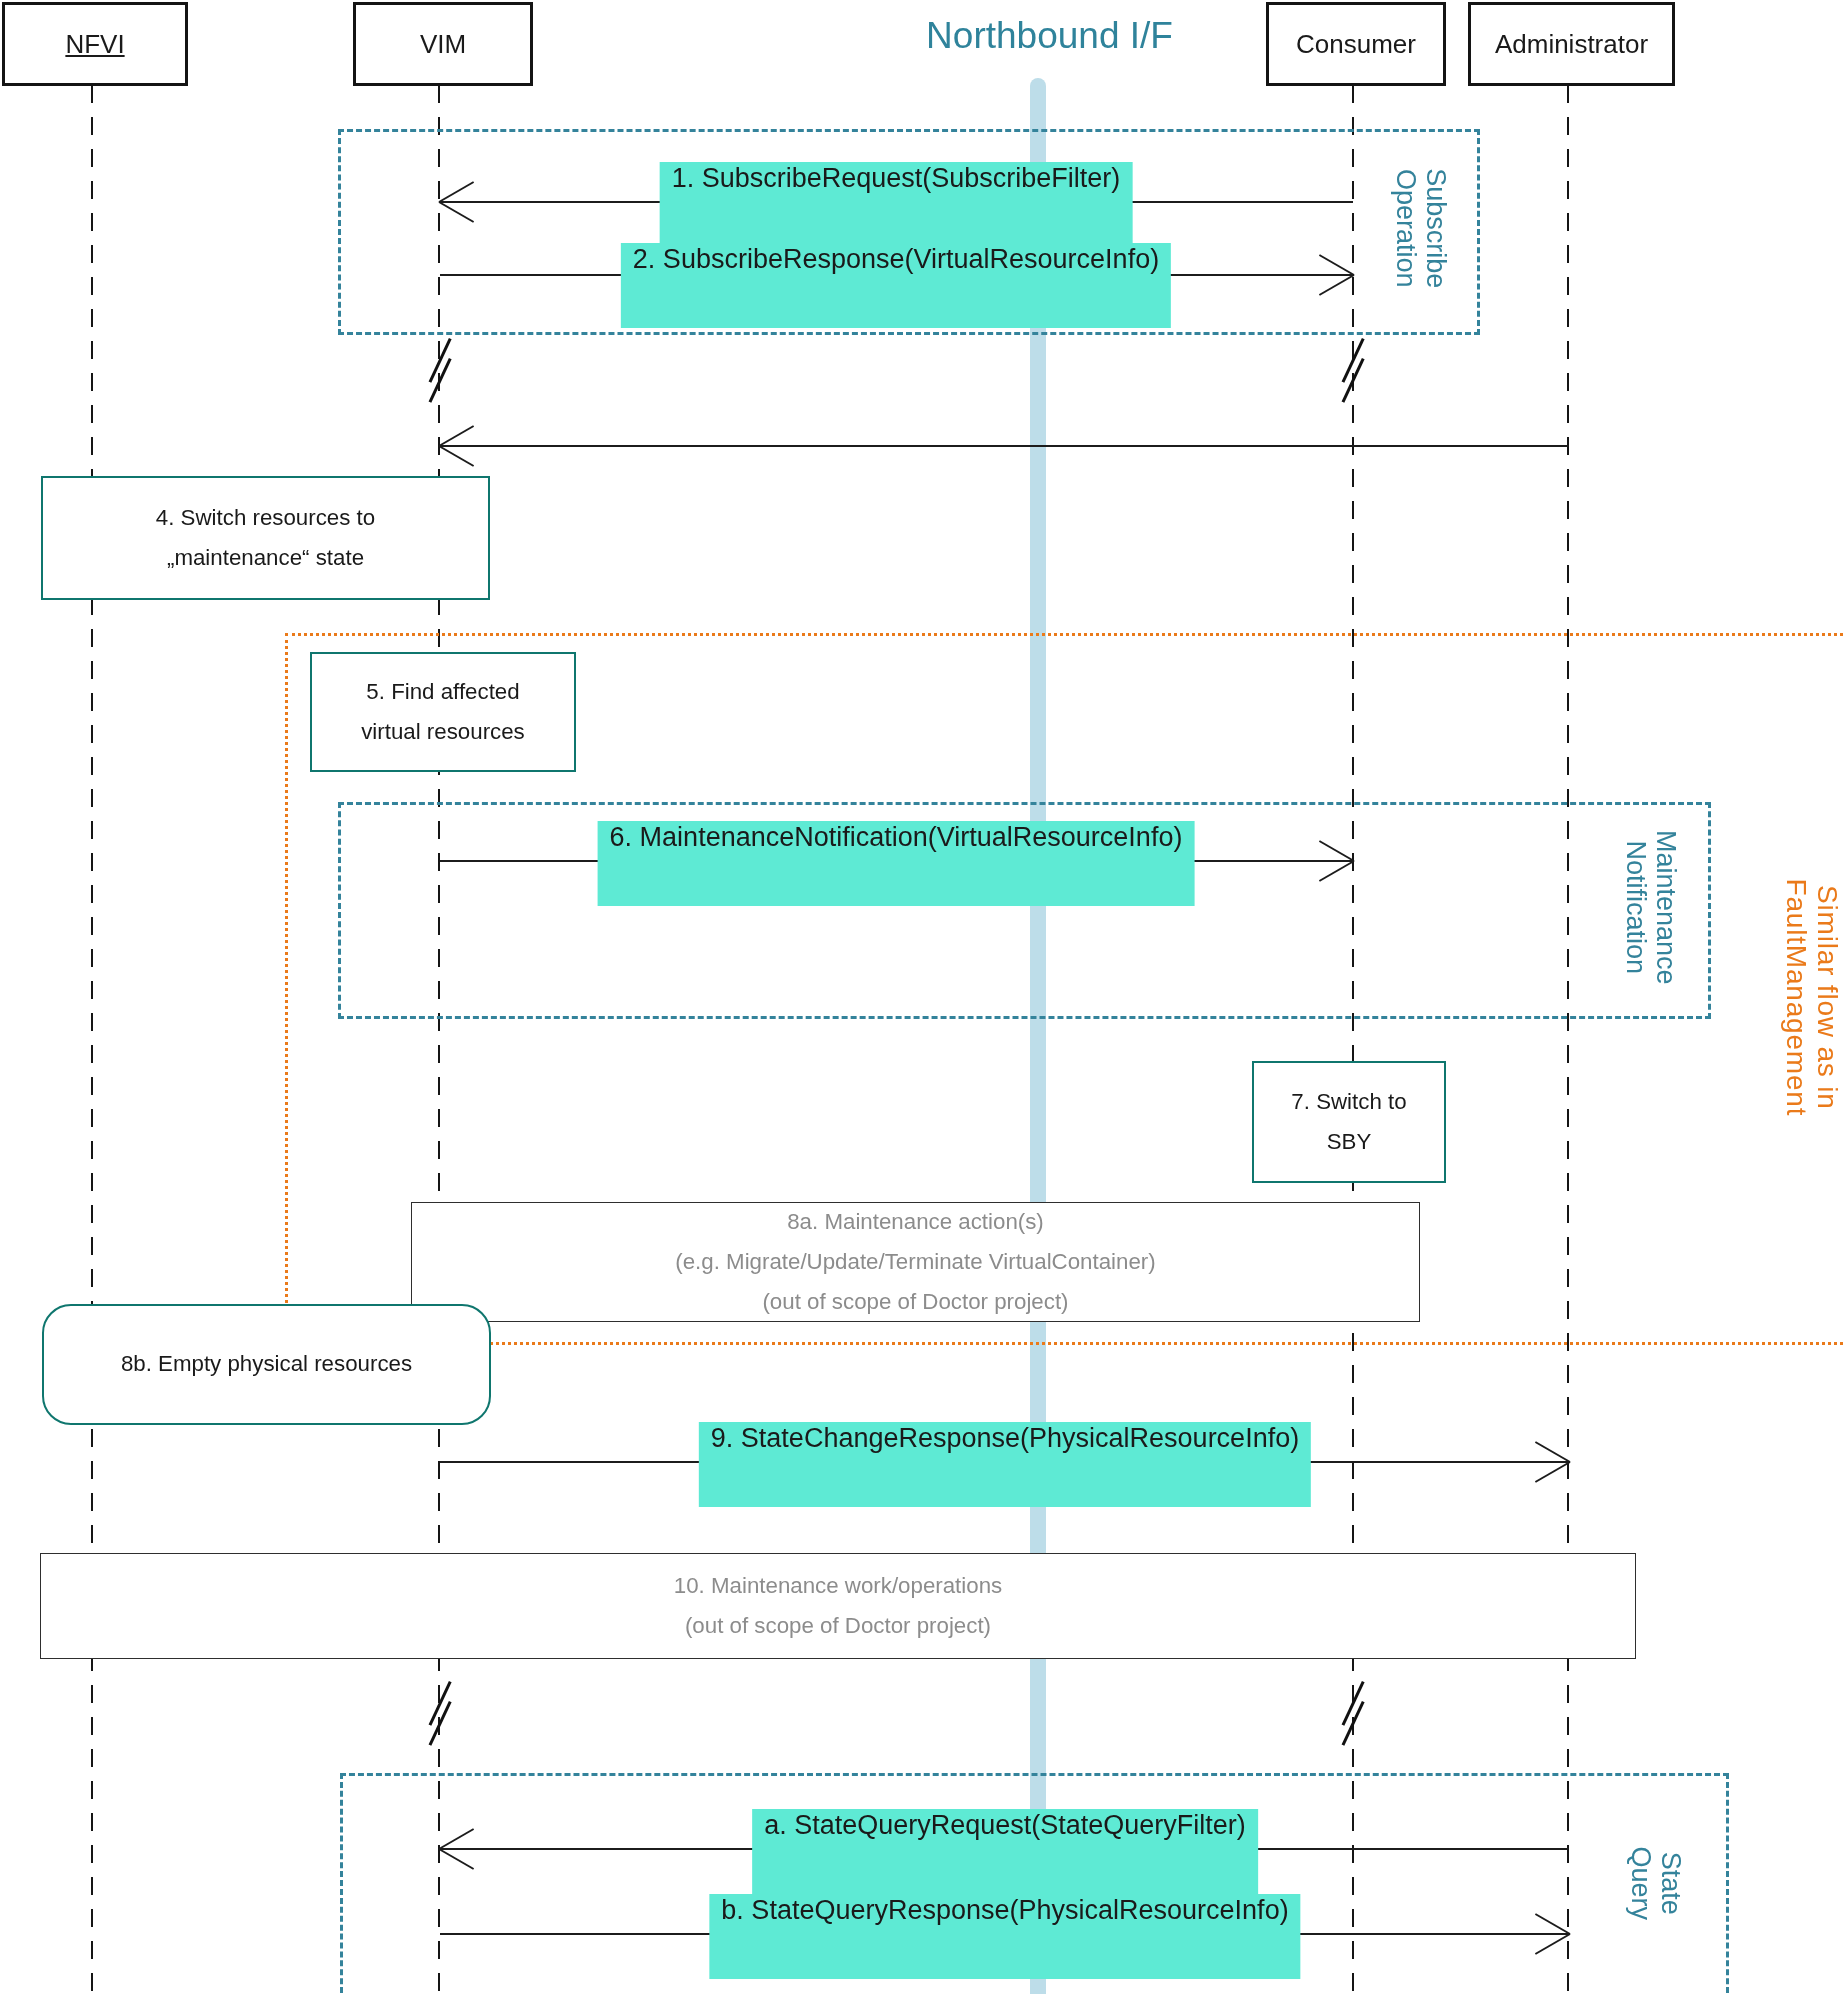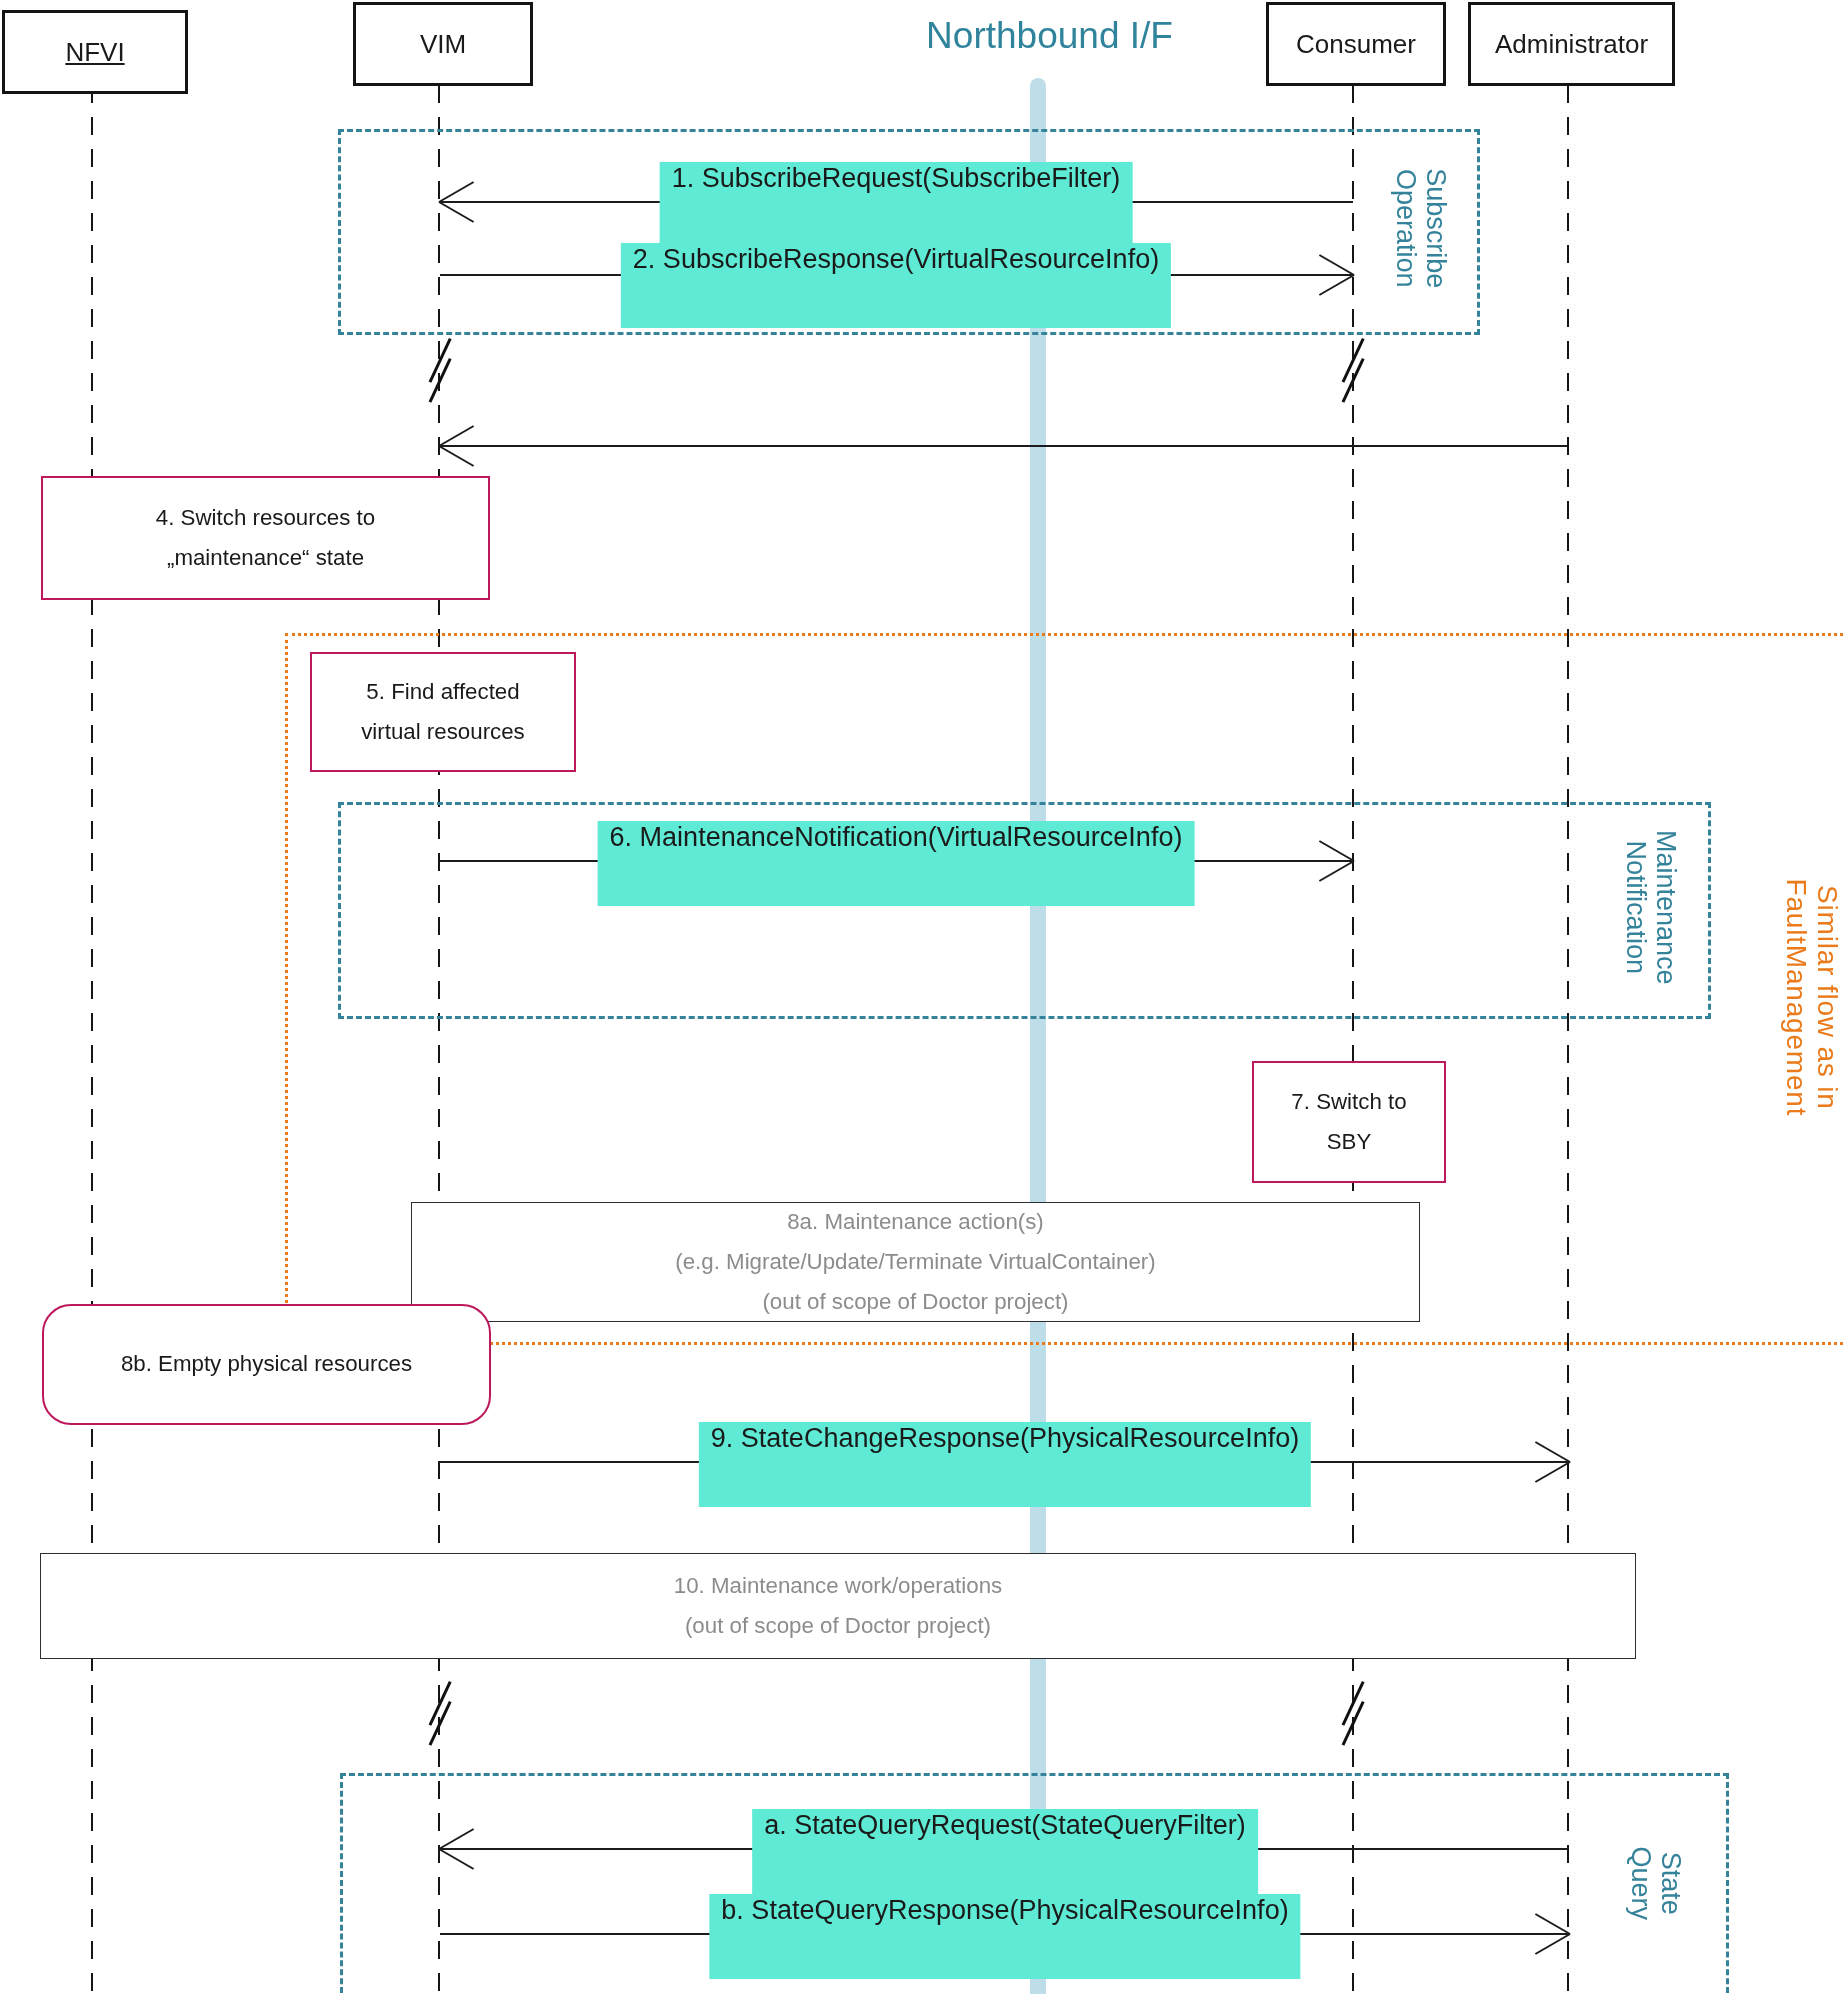--- a/index.html
+++ b/index.html
@@ -11,21 +11,21 @@
     background:repeating-linear-gradient(to bottom,#151515 0 17.6px,transparent 17.6px 32px);}
   #ll-nfvi{left:91px;} #ll-vim{left:438px;} #ll-consumer{left:1352px;} #ll-admin{left:1567px;}
 
   
   #nb-bar{position:absolute;left:1030px;top:78px;width:16px;height:1956px;
     background:#bddde9;border-radius:8.8px;z-index:1;}
 
   
   .actor{position:absolute;top:2px;height:78px;background:#fff;border:3.2px solid #141414;
     display:flex;align-items:center;justify-content:center;font-size:26px;z-index:6;}
-  #actor-nfvi{left:2px;width:180px;margin-top:8px;} #actor-nfvi .al{text-decoration:underline;}
+  #actor-nfvi{left:2px;width:180px;} #actor-nfvi .al{text-decoration:underline;}
   #actor-vim{left:353px;width:174px;}
   #actor-consumer{left:1266px;width:174px;}
   #actor-admin{left:1468px;width:201px;}
 
   
   #nb-title{position:absolute;left:850px;top:15px;width:399px;text-align:center;
     font-size:37px;color:#2f839b;z-index:5;}
 
   
   .frame{position:absolute;border:3.6px dashed #34839b;z-index:2;}
@@ -58,21 +58,21 @@
   #msg9{top:1461px;} #msga{top:1848px;} #msgb{top:1933px;}
 
   .msg-label{position:absolute;transform:translateX(-50%);background:#5eead4;text-align:center;
     font-size:27px;padding:2.4px 12px;height:80px;display:flex;flex-direction:row;
     justify-content:space-between;z-index:5;width:max-content;line-height:1.1;}
   .cx-vc{left:896px;} .cx-va{left:1005px;}
   #lab1{top:162px;} #lab2{top:243px;} #lab3{top:406px;} #lab6{top:821px;}
   #lab9{top:1422px;} #laba{top:1809px;} #labb{top:1894px;}
 
   
-  .abox{position:absolute;background:#fff;border:2px solid #be185d;display:flex;
+  .abox{position:absolute;background:#fff;border:2px solid #0f766e;display:flex;
     flex-direction:column;align-items:center;justify-content:center;text-align:center;
     font-size:22.3px;line-height:1.8;z-index:4;}
   .abox.gray{color:#8c8c8c;border-width:1.6px;border-color:#2e2e2e;}
   #box4 {left:41px;top:476px;width:445px;height:120px;}
   #box5 {left:310px;top:652px;width:262px;height:116px;}
   #box7 {left:1252px;top:1061px;width:190px;height:118px;}
   #box8a{left:411px;top:1202px;width:1007px;height:118px;}
   #box8b{left:42px;top:1304px;width:445px;height:117px;border-radius:29px;}
   #box10{left:40px;top:1553px;width:1594px;height:104px;}
 

